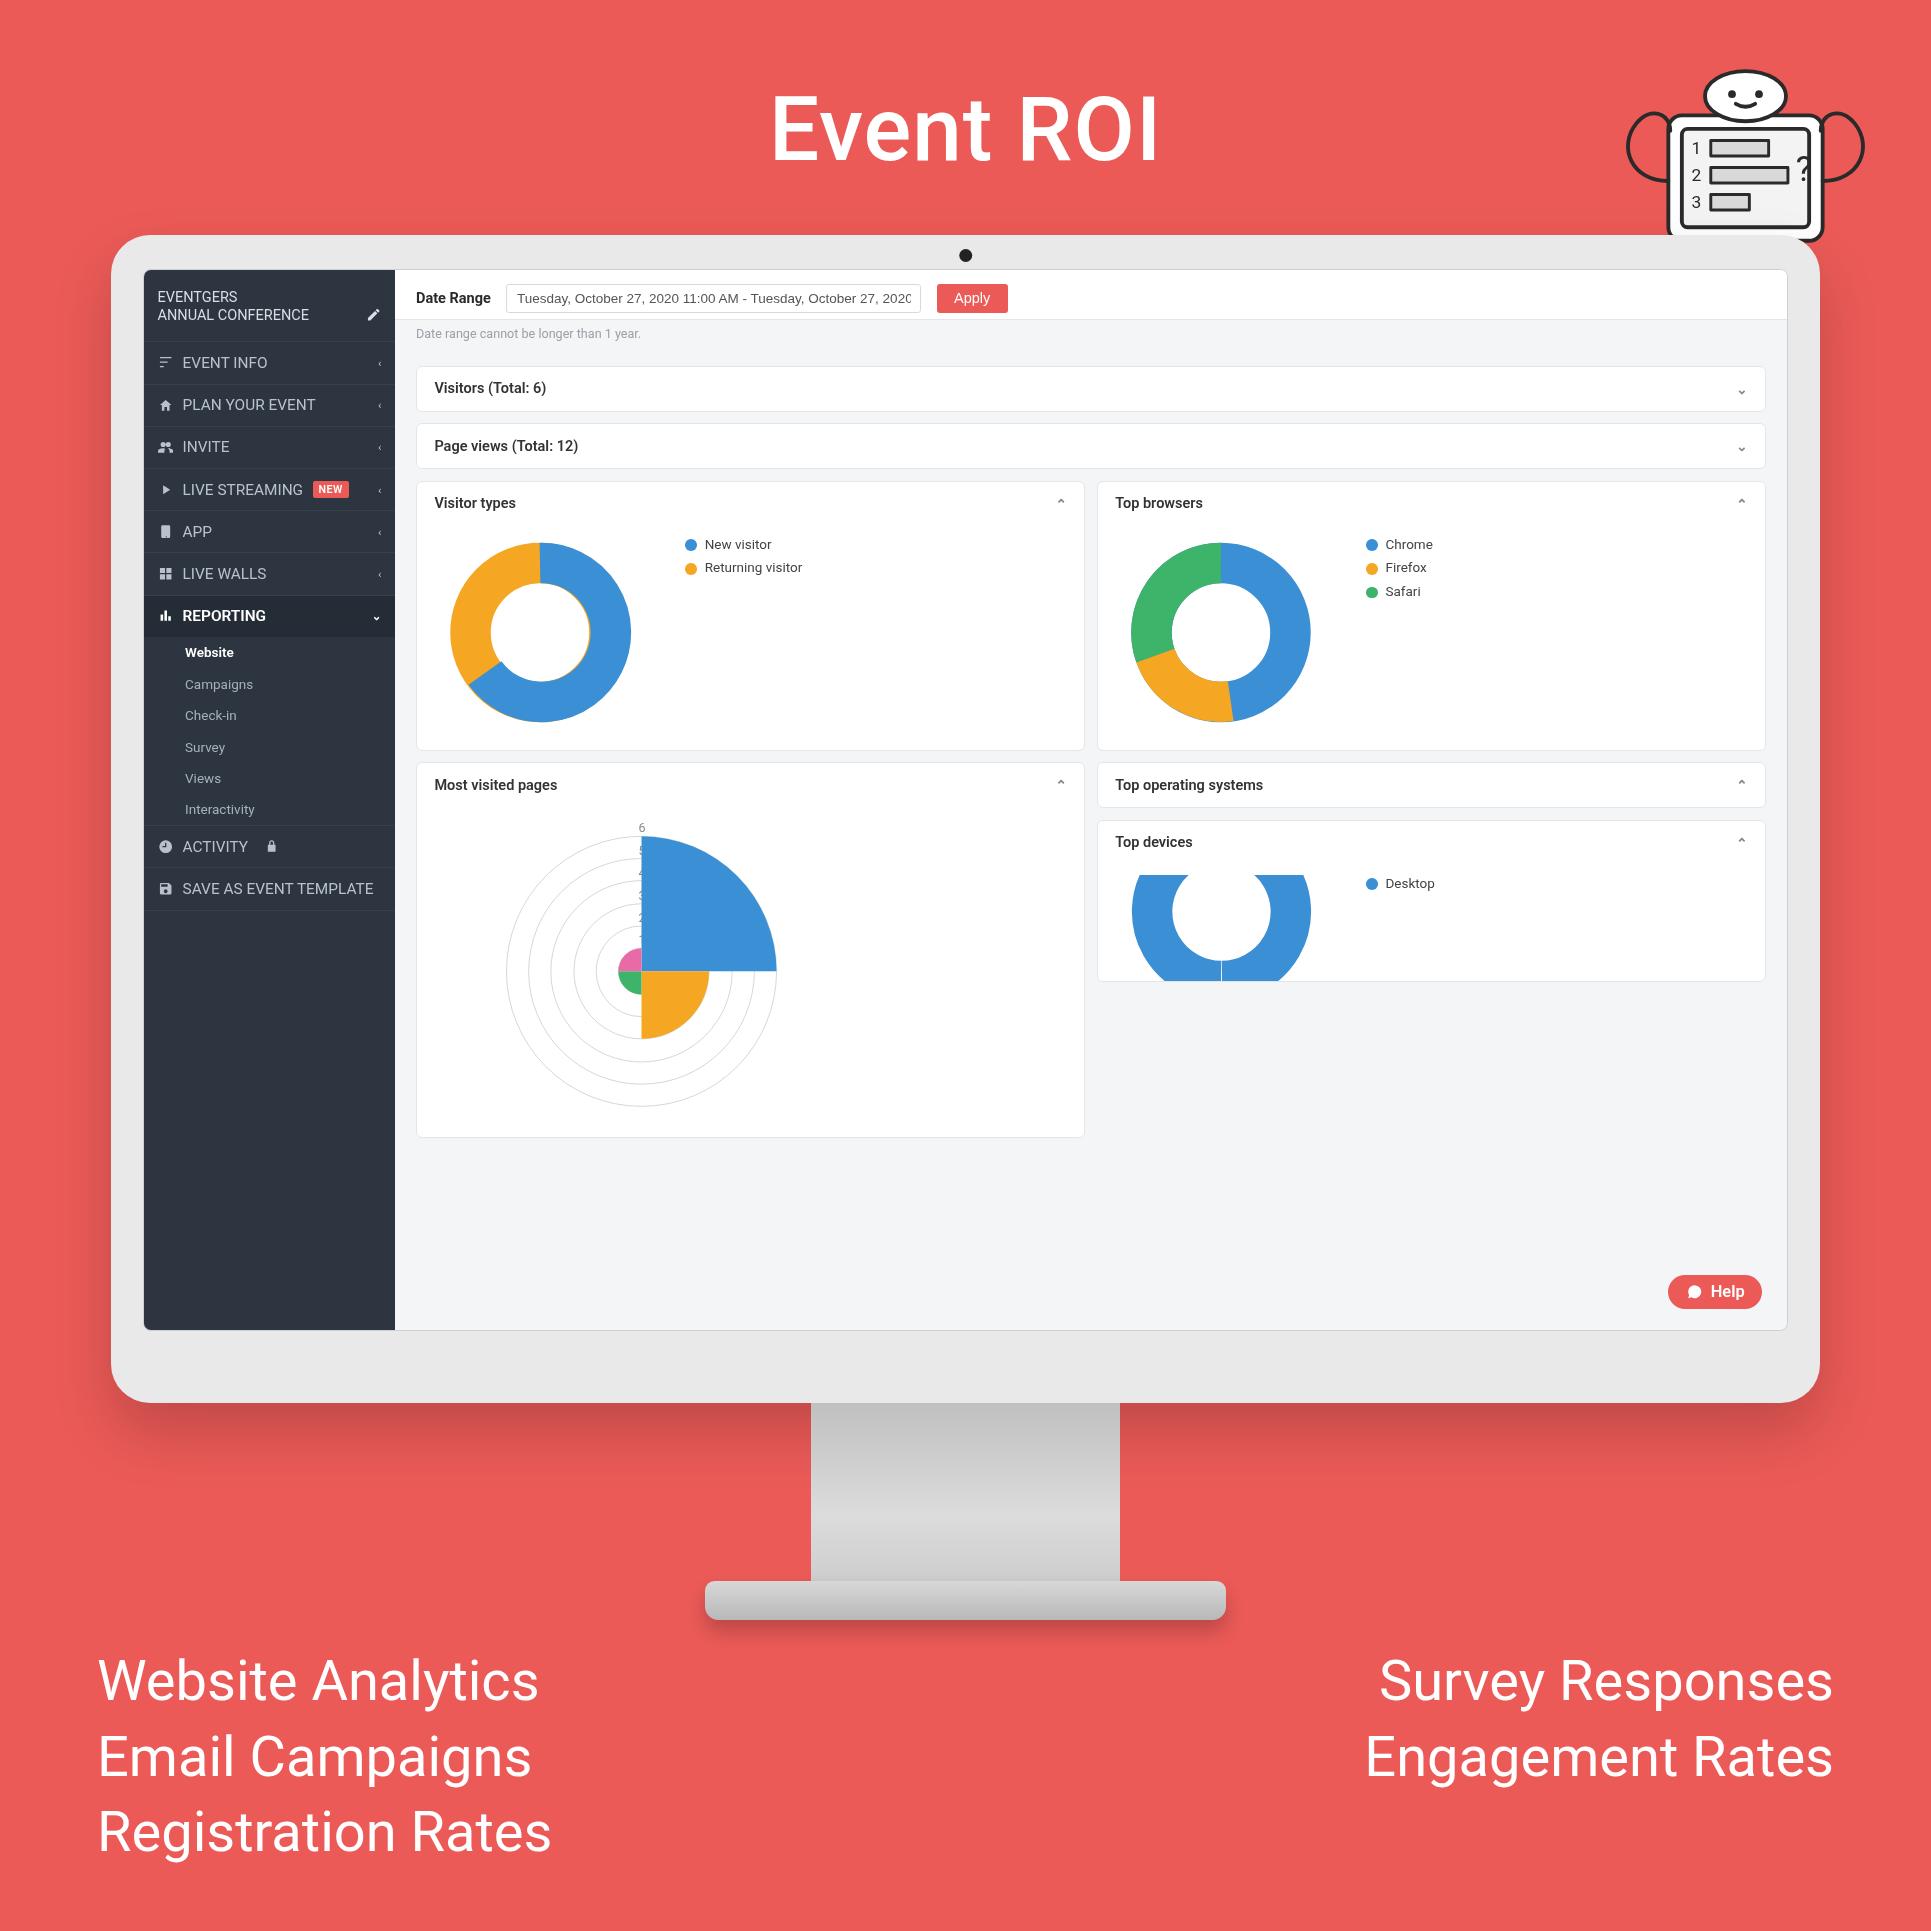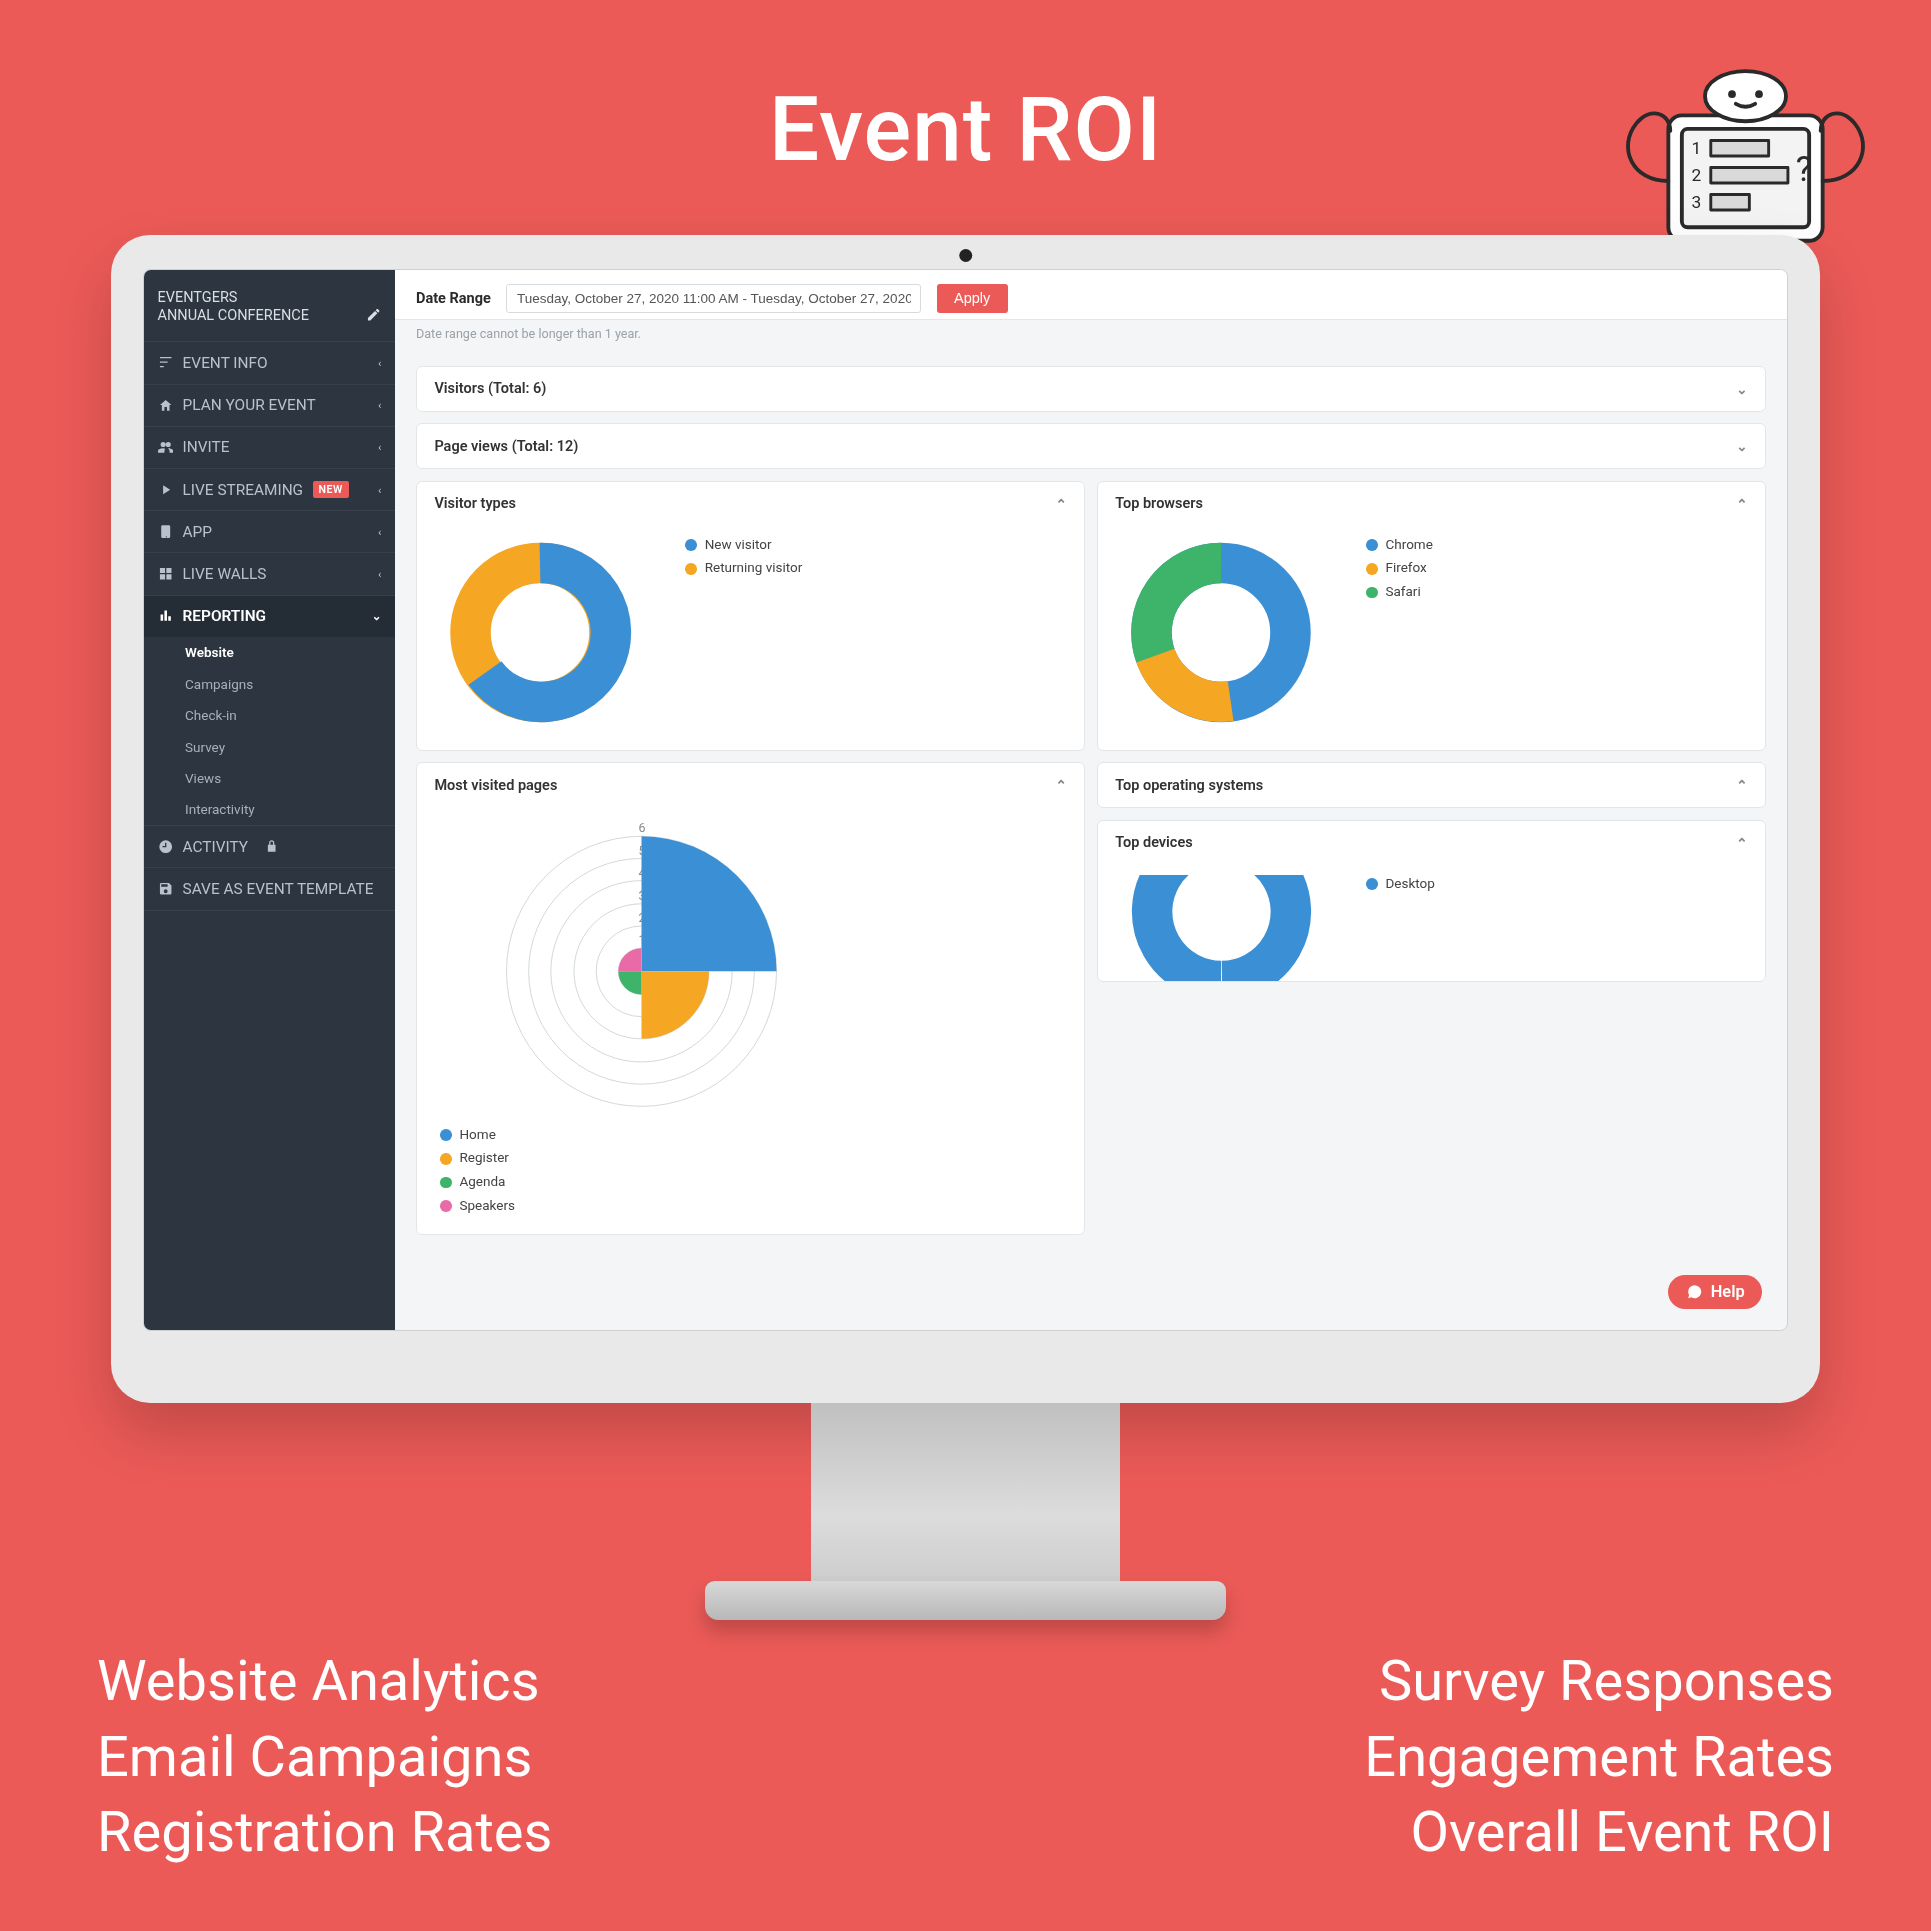--- a/index.html
+++ b/index.html
@@ -276,26 +276,20 @@
                   <text x="-3" y="-74" font-size="13" fill="#888">3</text>
                   <text x="-3" y="-51" font-size="13" fill="#888">2</text>
                   <text x="-3" y="-28" font-size="13" fill="#888">1</text>
 
                   <path d="M0 0 L0 -140 A140 140 0 0 1 140 0 Z" fill="#3b8fd4"></path>
                   <path d="M0 0 L70 0 A70 70 0 0 1 0 70 Z" fill="#f5a623"></path>
                   <path d="M0 0 L0 24 A24 24 0 0 1 -24 0 Z" fill="#3eb36a"></path>
                   <path d="M0 0 L-24 0 A24 24 0 0 1 0 -24 Z" fill="#e86aa6"></path>
                 </g>
               </svg>
-              <div class="legend" style="padding-left:5.8px;">
-                <div><span class="dot" style="background:#3b8fd4"></span><span>Home</span></div>
-                <div><span class="dot" style="background:#f5a623"></span><span>Register</span></div>
-                <div><span class="dot" style="background:#3eb36a"></span><span>Agenda</span></div>
-                <div><span class="dot" style="background:#e86aa6"></span><span>Speakers</span></div>
-              </div>
             </div>
           </div>
 
           <div style="display:flex; flex-direction:column; gap:11.6px;">
 
             <div class="panel" style="margin-top:0;">
               <div class="panel-head">
                 <span>Top operating systems</span>
                 <span class="tog">⌃</span>
               </div>
@@ -332,16 +326,15 @@
 
 <div class="feature-lists">
   <div class="left">
     <div>Website Analytics</div>
     <div>Email Campaigns</div>
     <div>Registration Rates</div>
   </div>
   <div class="right">
     <div>Survey Responses</div>
     <div>Engagement Rates</div>
-    <div>Overall Event ROI</div>
   </div>
 </div>
 
 
 </body></html>

